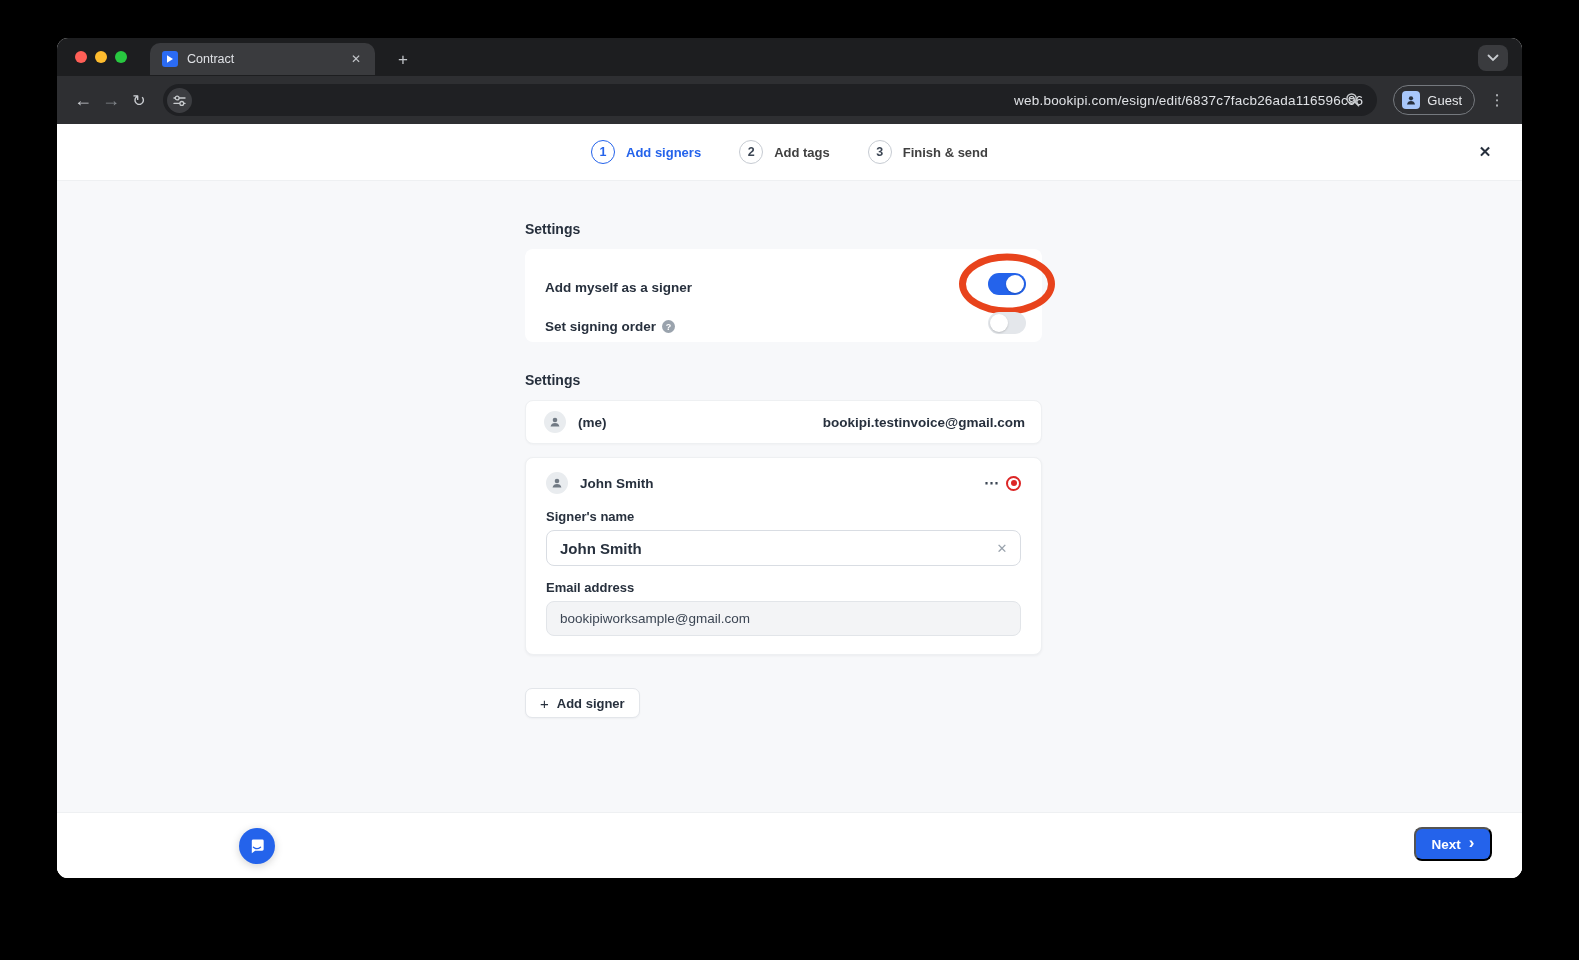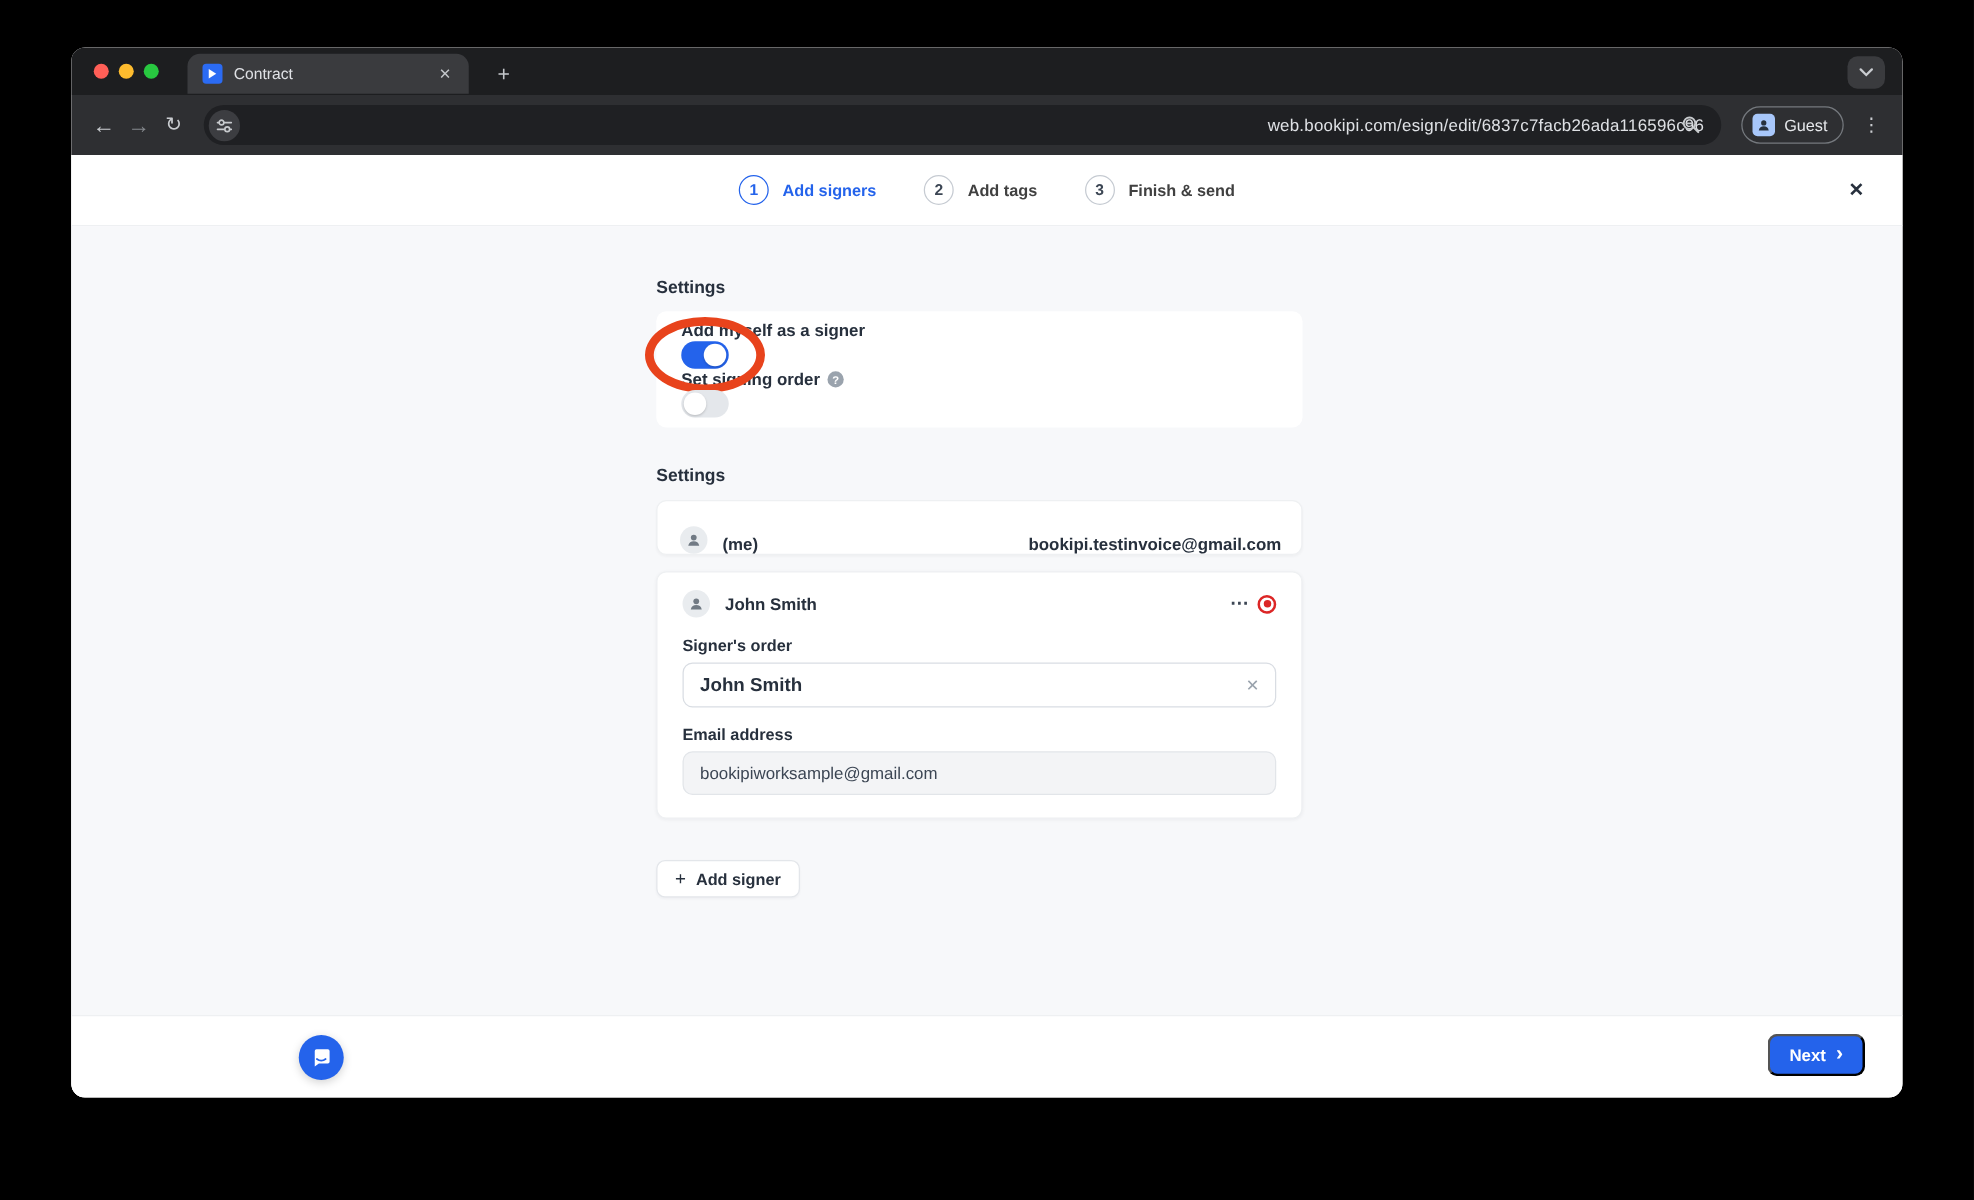--- a/index.html
+++ b/index.html
@@ -44,34 +44,34 @@
   .step-label { font-size:13px; font-weight:bold; color:#404040; }
   .step.active .step-circle { border-color:#2463eb; color:#2463eb; }
   .step.active .step-label { color:#2463eb; }
   .page-close { position:absolute; right:28px; top:19px; width:18px; height:18px; display:flex; align-items:center; justify-content:center; color:#27303d; font-size:15px; font-weight:bold; }
 
   .content { flex:1; background:#f7f8fa; position:relative; }
   .column { position:absolute; left:468px; top:40px; width:517px; }
   .section-heading { font-size:14px; font-weight:bold; color:#27303d; margin-bottom:12px; }
 
   .settings-card { background:#fff; border-radius:8px; height:93px; padding:7px 16px 7px 20px; display:flex; flex-direction:column; justify-content:space-around; margin-bottom:30px; }
-  .setting-row { display:flex; align-items:flex-start; justify-content:space-between; height:38px;flex-direction:column; }
+  .setting-row { display:flex; align-items:flex-end; justify-content:space-between; height:38px; }
   .setting-label-wrap { display:flex; align-items:center; gap:6px; }
   .setting-label { font-size:13.5px; font-weight:bold; color:#27303d; }
   .help-icon { width:13px; height:13px; border-radius:50%; background:#9aa3ad; color:#fff; font-size:9px; font-weight:bold; display:flex; align-items:center; justify-content:center; }
 
   .toggle-wrap { position:relative; width:38px; height:22px; flex:none; }
   .toggle { width:38px; height:22px; border-radius:11px; position:relative; }
   .toggle.on { background:#2463eb; }
   .toggle.off { background:#e4e7eb; }
   .toggle .knob { position:absolute; top:2px; width:18px; height:18px; border-radius:50%; background:#fff; box-shadow:0 1px 2px rgba(0,0,0,.18); }
   .toggle.on .knob { right:2px; }
   .toggle.off .knob { left:2px; }
   .annotation-ellipse { position:absolute; left:50%; top:50%; transform:translate(-50%,-50%); width:96px; height:61px; border:7px solid #e8431c; border-radius:50%; pointer-events:none; }
-  .me-card { background:#fff; border:1px solid #eef0f2; border-radius:8px; height:44px; display:flex; align-items:flex-end; padding:0 16px 0 18px; margin-bottom:13px; box-shadow:0 1px 2px rgba(16,24,40,.03); }
+  .me-card { background:#fff; border:1px solid #eef0f2; border-radius:8px; height:44px; display:flex; align-items:center; padding:0 16px 0 18px; margin-bottom:13px; box-shadow:0 1px 2px rgba(16,24,40,.03); }
   .avatar-chip { width:22px; height:22px; border-radius:50%; background:#e9ecef; display:flex; align-items:center; justify-content:center; flex:none; }
   .me-name { font-size:13.5px; font-weight:bold; color:#27303d; margin-left:12px; flex:1; }
   .me-email { font-size:13.5px; font-weight:bold; color:#27303d; }
 
   .signer-card { background:#fff; border:1px solid #eef0f2; border-radius:8px; padding:13px 20px 18px 20px; box-shadow:0 1px 3px rgba(16,24,40,.05); margin-bottom:33px; }
   .signer-head { display:flex; align-items:center; height:24px; }
   .signer-name-display { font-size:13.5px; font-weight:bold; color:#27303d; margin-left:12px; flex:1; }
   .more-btn { color:#3c4654; font-size:15px; font-weight:bold; letter-spacing:1px; margin-right:6px; line-height:0; }
   .remove-btn { width:15px; height:15px; border:2.5px solid #dc2626; border-radius:50%; display:flex; align-items:center; justify-content:center; }
   .remove-btn i { width:6px; height:6px; background:#dc2626; border-radius:50%; display:block; }
@@ -223,21 +223,21 @@
                   <path d="M1.6 10.6 C2 8.1 3.8 7 6 7 C8.2 7 10 8.1 10.4 10.6 Z" fill="#717a84"></path>
                 </svg>
               </span>
               <span class="signer-name-display">John Smith</span>
               <span class="more-btn">⋯</span>
               <span class="remove-btn">
                   <i></i>
                 </span>
             </div>
 
-            <div class="field-label">Signer's order</div>
+            <div class="field-label">Signer's name</div>
             <div class="text-input-wrap">
               <input class="text-input" type="text" value="John Smith" style="">
               <span class="clear-btn">✕</span>
             </div>
 
             <div class="field-label">Email address</div>
             <input class="email-input" type="text" value="bookipiworksample@gmail.com" style="">
           </div>
 
           <button class="add-signer-btn">

